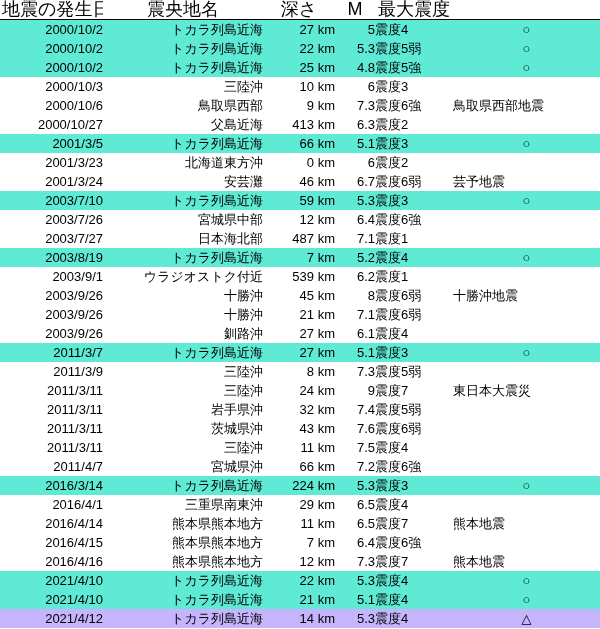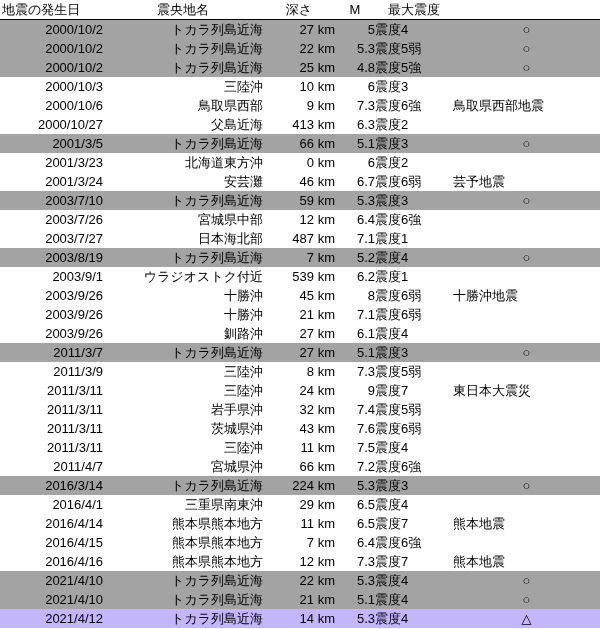--- a/index.html
+++ b/index.html
@@ -35,33 +35,33 @@
     font-weight: normal;
   }
   
   col.c-date  { width: 103px; }
   col.c-name  { width: 160px; }
   col.c-depth { width: 72px; }
   col.c-mag   { width: 40px; }
   col.c-int   { width: 78px; }
   col.c-note  { width: 147px; }
 
-  .hdr td { text-align: center; font-size: 13px; }
+  .hdr td { text-align: center; font-size: 18px; }
   .hdr .h-date { text-align: left; padding-left: 2px; }
   .hdr .h-name { text-align: center; }
   .hdr .h-note { text-align: left; }
 
   .c-date-cell  { text-align: right; padding-right: 6px; }
   .c-name-cell  { text-align: right; padding-left: 4px; }
   .c-depth-cell { text-align: right; padding-right: 18px; }
   .c-mag-cell   { text-align: right; padding-right: 5px; }
   .c-int-cell   { text-align: left; padding-left: 4px; }
   .c-note-cell  { text-align: left; padding-left: 8px; }
 
-  tr.hl td { background: #a3a3a3; }
+  tr.hl td { background: #5eead4; }
   tr.hl-orange td { background: #c4b5fd; }
 
   
   tr.hdr td { border-bottom: 1px solid #000000; }
 
   .mark { text-align: center; font-size: 13px; }
 </style>
 </head>
 <body>
 

